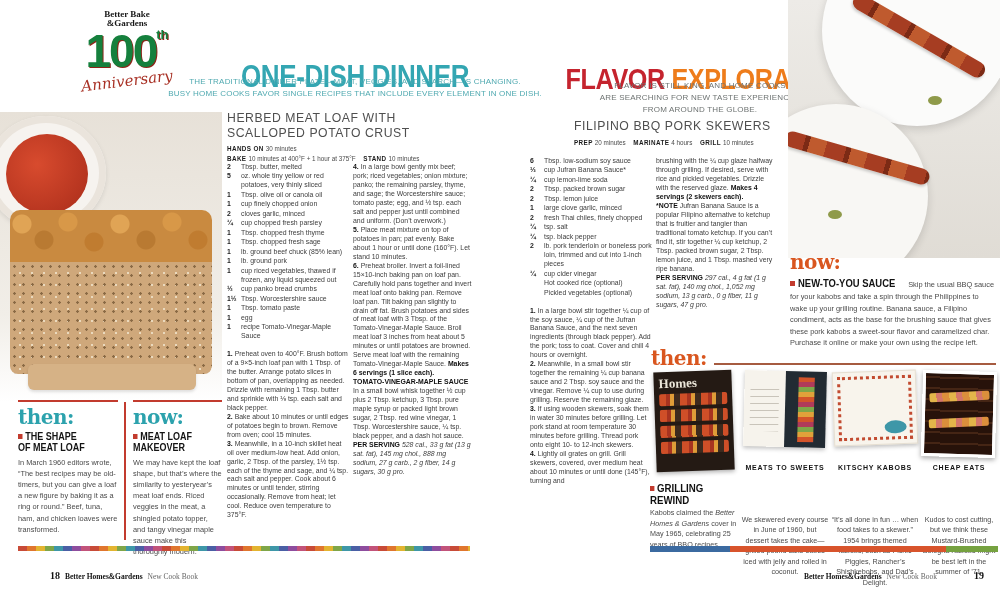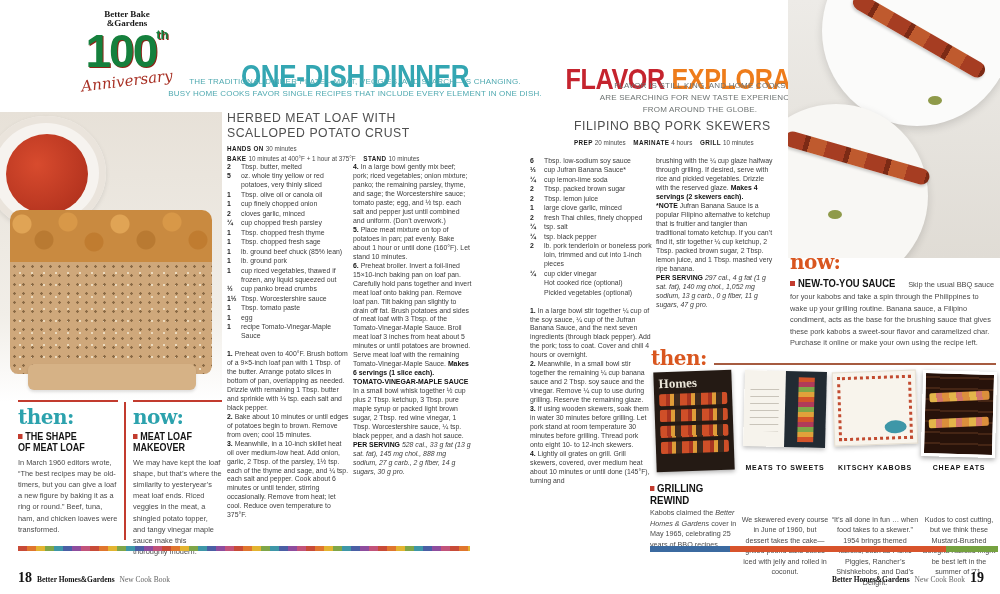--- a/index.html
+++ b/index.html
@@ -143,21 +143,21 @@
   .ital{font-style:italic;}
 
   
   .stripe-left{position:absolute;left:18px;top:546px;width:452px;height:5px;
     background:repeating-linear-gradient(90deg,#c84b38 0 9px,#e0762e 9px 18px,#e3b430 18px 27px,#7fa648 27px 36px,#3e97a8 36px 45px,#4a5fa5 45px 54px,#8e4d9e 54px 63px,#c2537a 63px 72px);}
   .stripe-right{position:absolute;left:650px;top:546px;width:348px;height:6px;
     background:linear-gradient(90deg,#3b6aa0 0 80px,#d8542c 80px 296px,#76a240 296px 100%);}
   .footer{position:absolute;top:570px;font-family:"Liberation Serif",serif;font-size:7.5px;color:#666;
           display:flex;align-items:baseline;gap:5px;}
   .f-left{left:18px;} .f-right{right:16px;}
-  .f-num{font-size:14px;font-weight:bold;color:#111;}
+  .f-num{font-size:10px;font-weight:bold;color:#111;margin-left:32px;}
   .f-brand{font-weight:bold;color:#111;}
 </style>
 </head>
 <body>
 
 <div class="spread">
 
   <div class="logo">
     <div class="logo-brand">Better Bake</div>
     <div class="logo-brand">&amp;Gardens</div>

